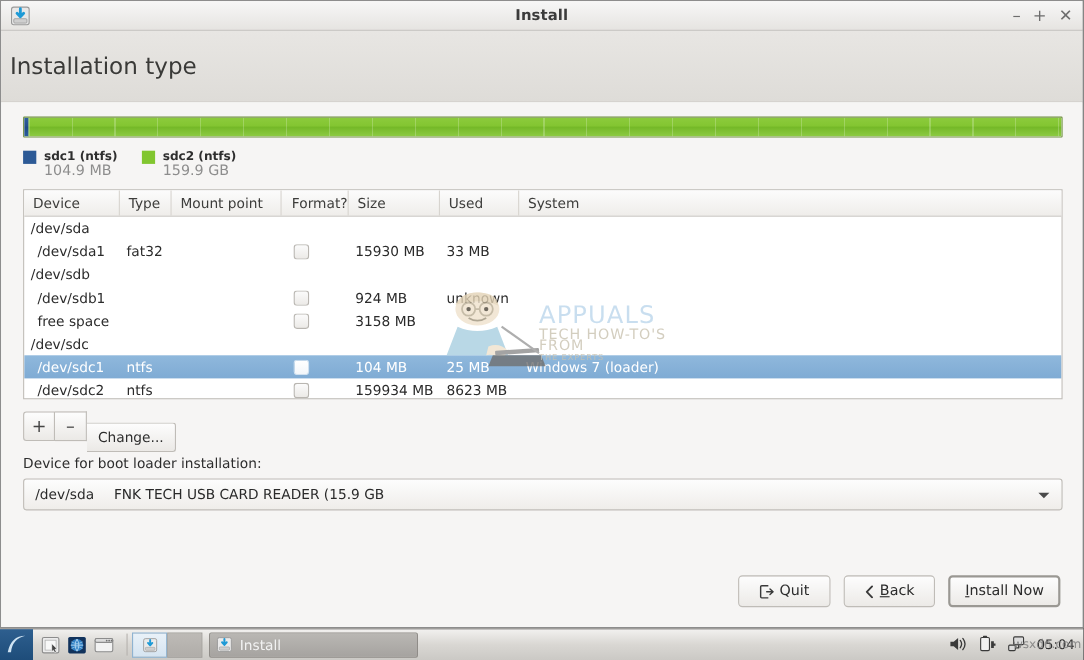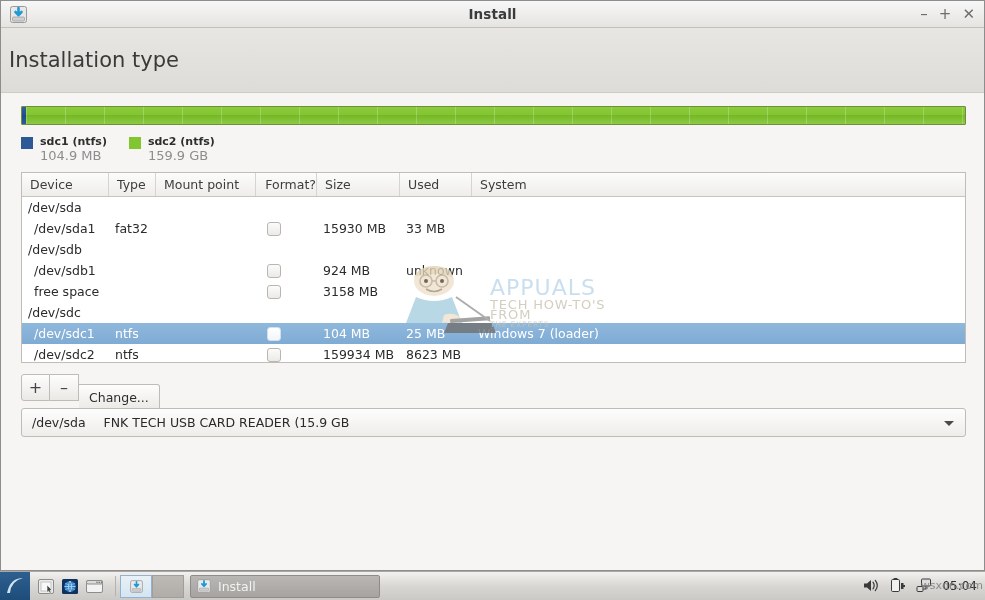--- a/index.html
+++ b/index.html
@@ -368,26 +368,45 @@
           </div>
         </div>
       </div>
 
       <div id="btnrow">
         <div class="btn sq" id="btn-plus">+</div>
         <div class="btn sq" id="btn-minus">–</div>
         <div class="btn" id="btn-change">Change...</div>
       </div>
 
+      <div id="boot-label">Device for boot loader installation:</div>
       <div id="combo">
         <span id="combo-dev">/dev/sda</span>
         <span id="combo-desc">FNK TECH USB CARD READER (15.9 GB</span>
         <span id="combo-arrow"></span>
       </div>
 
+      <div id="actions">
+        <div class="abtn" id="btn-quit">
+          <svg width="14" height="14" viewBox="0 0 14 14">
+            <path d="M8.5 1.5 H2.5 a1 1 0 0 0 -1 1 v9 a1 1 0 0 0 1 1 h6" fill="none" stroke="#3a3a3a" stroke-width="1.3"></path>
+            <path d="M7 7 H12.5 M10 4.5 L12.8 7 L10 9.5" fill="none" stroke="#3a3a3a" stroke-width="1.3" stroke-linecap="round" stroke-linejoin="round"></path>
+          </svg>
+          <span>Quit</span>
+        </div>
+        <div class="abtn" id="btn-back">
+          <svg width="9" height="12" viewBox="0 0 9 12">
+            <path d="M6.8 1 L2 6 L6.8 11" fill="none" stroke="#3a3a3a" stroke-width="1.7" stroke-linecap="round" stroke-linejoin="round"></path>
+          </svg>
+          <span><span class="ul">B</span><span>ack</span></span>
+        </div>
+        <div class="abtn" id="btn-install">
+          <span><span class="ul">I</span><span>nstall Now</span></span>
+        </div>
+      </div>
 
     </div>
   </div>
 
   <div id="taskbar">
     <div id="tb-start">
       <svg width="20" height="20" viewBox="0 0 20 20">
         <path d="M2 17 q3 -15 16 -15 q-12 3 -13 15z" fill="#cfe3f2"></path>
       </svg>
     </div>

